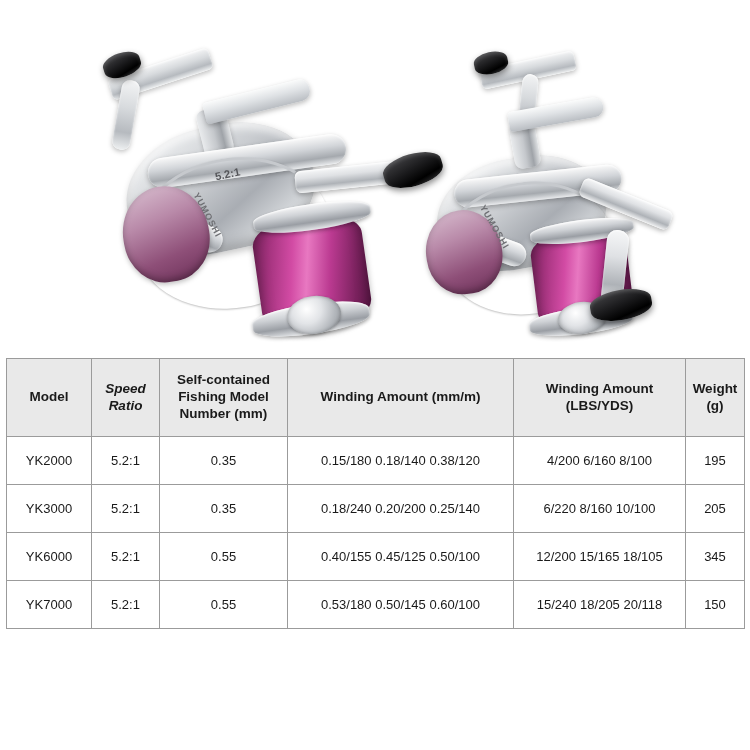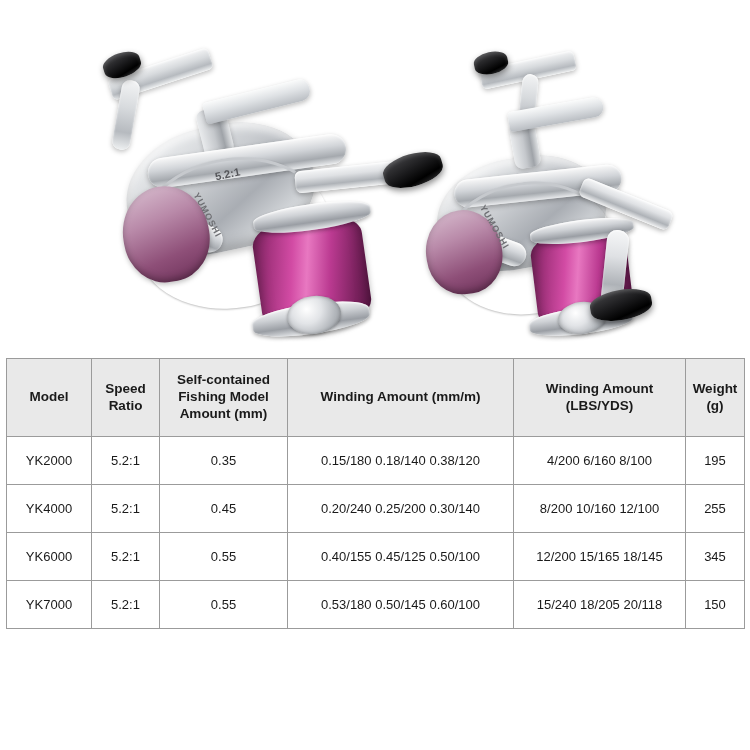--- a/index.html
+++ b/index.html
@@ -146,21 +146,21 @@
     line-height: 1.25;
   }
   table.spec tbody td {
     background: #ffffff;
     font-size: 13px;
     height: 48px;
     padding: 2px 3px;
     margin-top: 44px;
   }
   .col-model { width: 85px; }
-  .col-ratio { width: 68px; }
+  .col-ratio { width: 68px; font-style: italic; }
   .col-line  { width: 128px; }
   .col-wind1 { width: 226px; }
   .col-wind2 { width: 172px; }
   .col-weight{ width: 59px; }
 </style>
 </head>
 <body>
 
 <div class="page">
 
@@ -232,21 +232,21 @@
       <thead>
         <tr>
           <th class="col-model">Model</th>
           <th class="col-ratio">
             <span>Speed</span><br>
             <span>Ratio</span>
           </th>
           <th class="col-line">
             <span>Self-contained</span><br>
             <span>Fishing Model</span><br>
-            <span>Amount (mm)</span>
+            <span>Number (mm)</span>
           </th>
           <th class="col-wind1">Winding Amount (mm/m)</th>
           <th class="col-wind2">
             <span>Winding Amount</span><br>
             <span>(LBS/YDS)</span>
           </th>
           <th class="col-weight">
             <span>Weight</span><br>
             <span>(g)</span>
           </th>
@@ -255,33 +255,33 @@
       <tbody>
         <tr>
           <td>YK2000</td>
           <td>5.2:1</td>
           <td>0.35</td>
           <td>0.15/180 0.18/140 0.38/120</td>
           <td>4/200 6/160 8/100</td>
           <td>195</td>
         </tr>
         <tr>
-          <td>YK4000</td>
-          <td>5.2:1</td>
-          <td>0.45</td>
-          <td>0.20/240 0.25/200 0.30/140</td>
-          <td>8/200 10/160 12/100</td>
-          <td>255</td>
+          <td>YK3000</td>
+          <td>5.2:1</td>
+          <td>0.35</td>
+          <td>0.18/240 0.20/200 0.25/140</td>
+          <td>6/220 8/160 10/100</td>
+          <td>205</td>
         </tr>
         <tr>
           <td>YK6000</td>
           <td>5.2:1</td>
           <td>0.55</td>
           <td>0.40/155 0.45/125 0.50/100</td>
-          <td>12/200 15/165 18/145</td>
+          <td>12/200 15/165 18/105</td>
           <td>345</td>
         </tr>
         <tr>
           <td>YK7000</td>
           <td>5.2:1</td>
           <td>0.55</td>
           <td>0.53/180 0.50/145 0.60/100</td>
           <td>15/240 18/205 20/118</td>
           <td>150</td>
         </tr>

